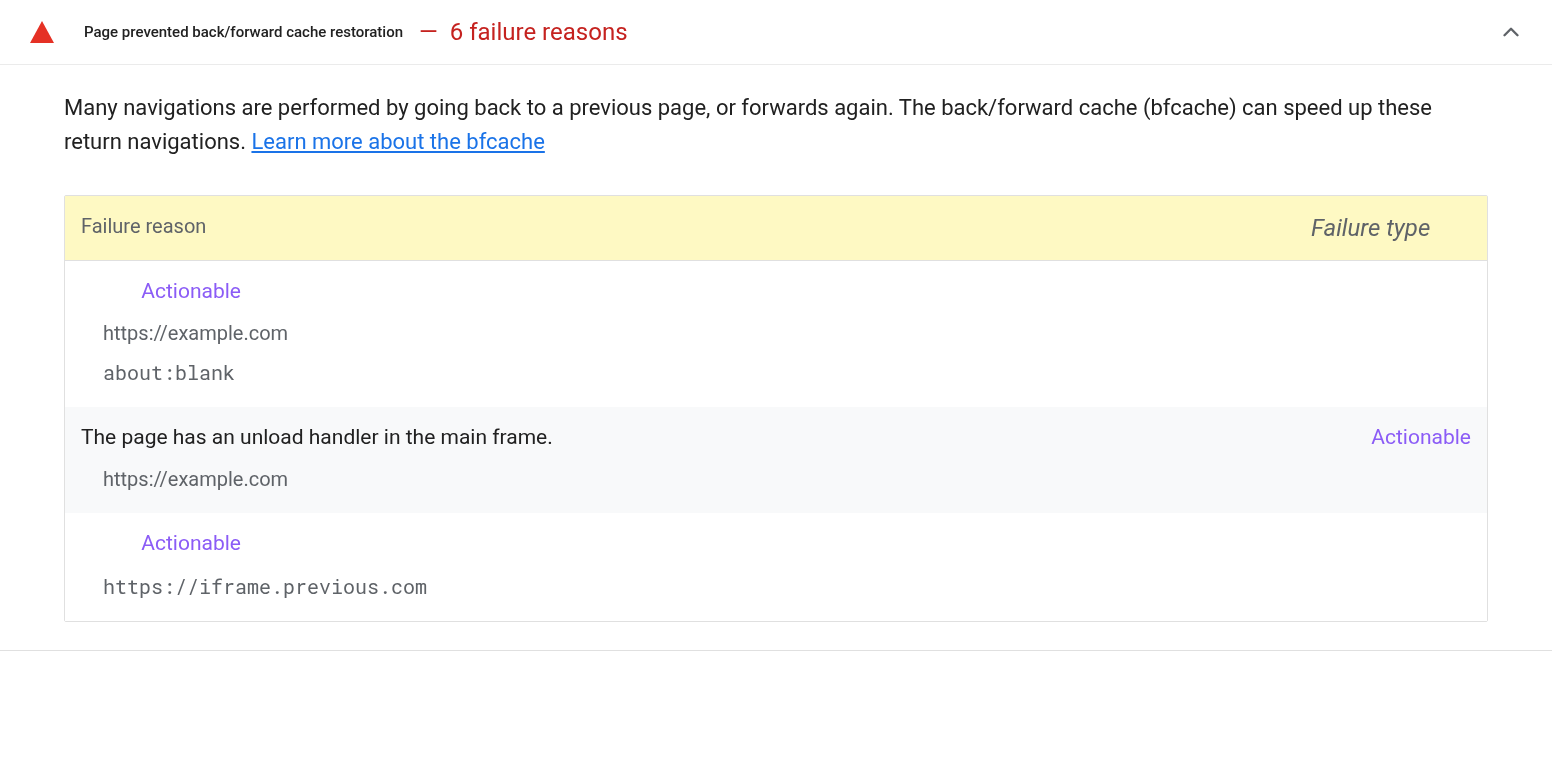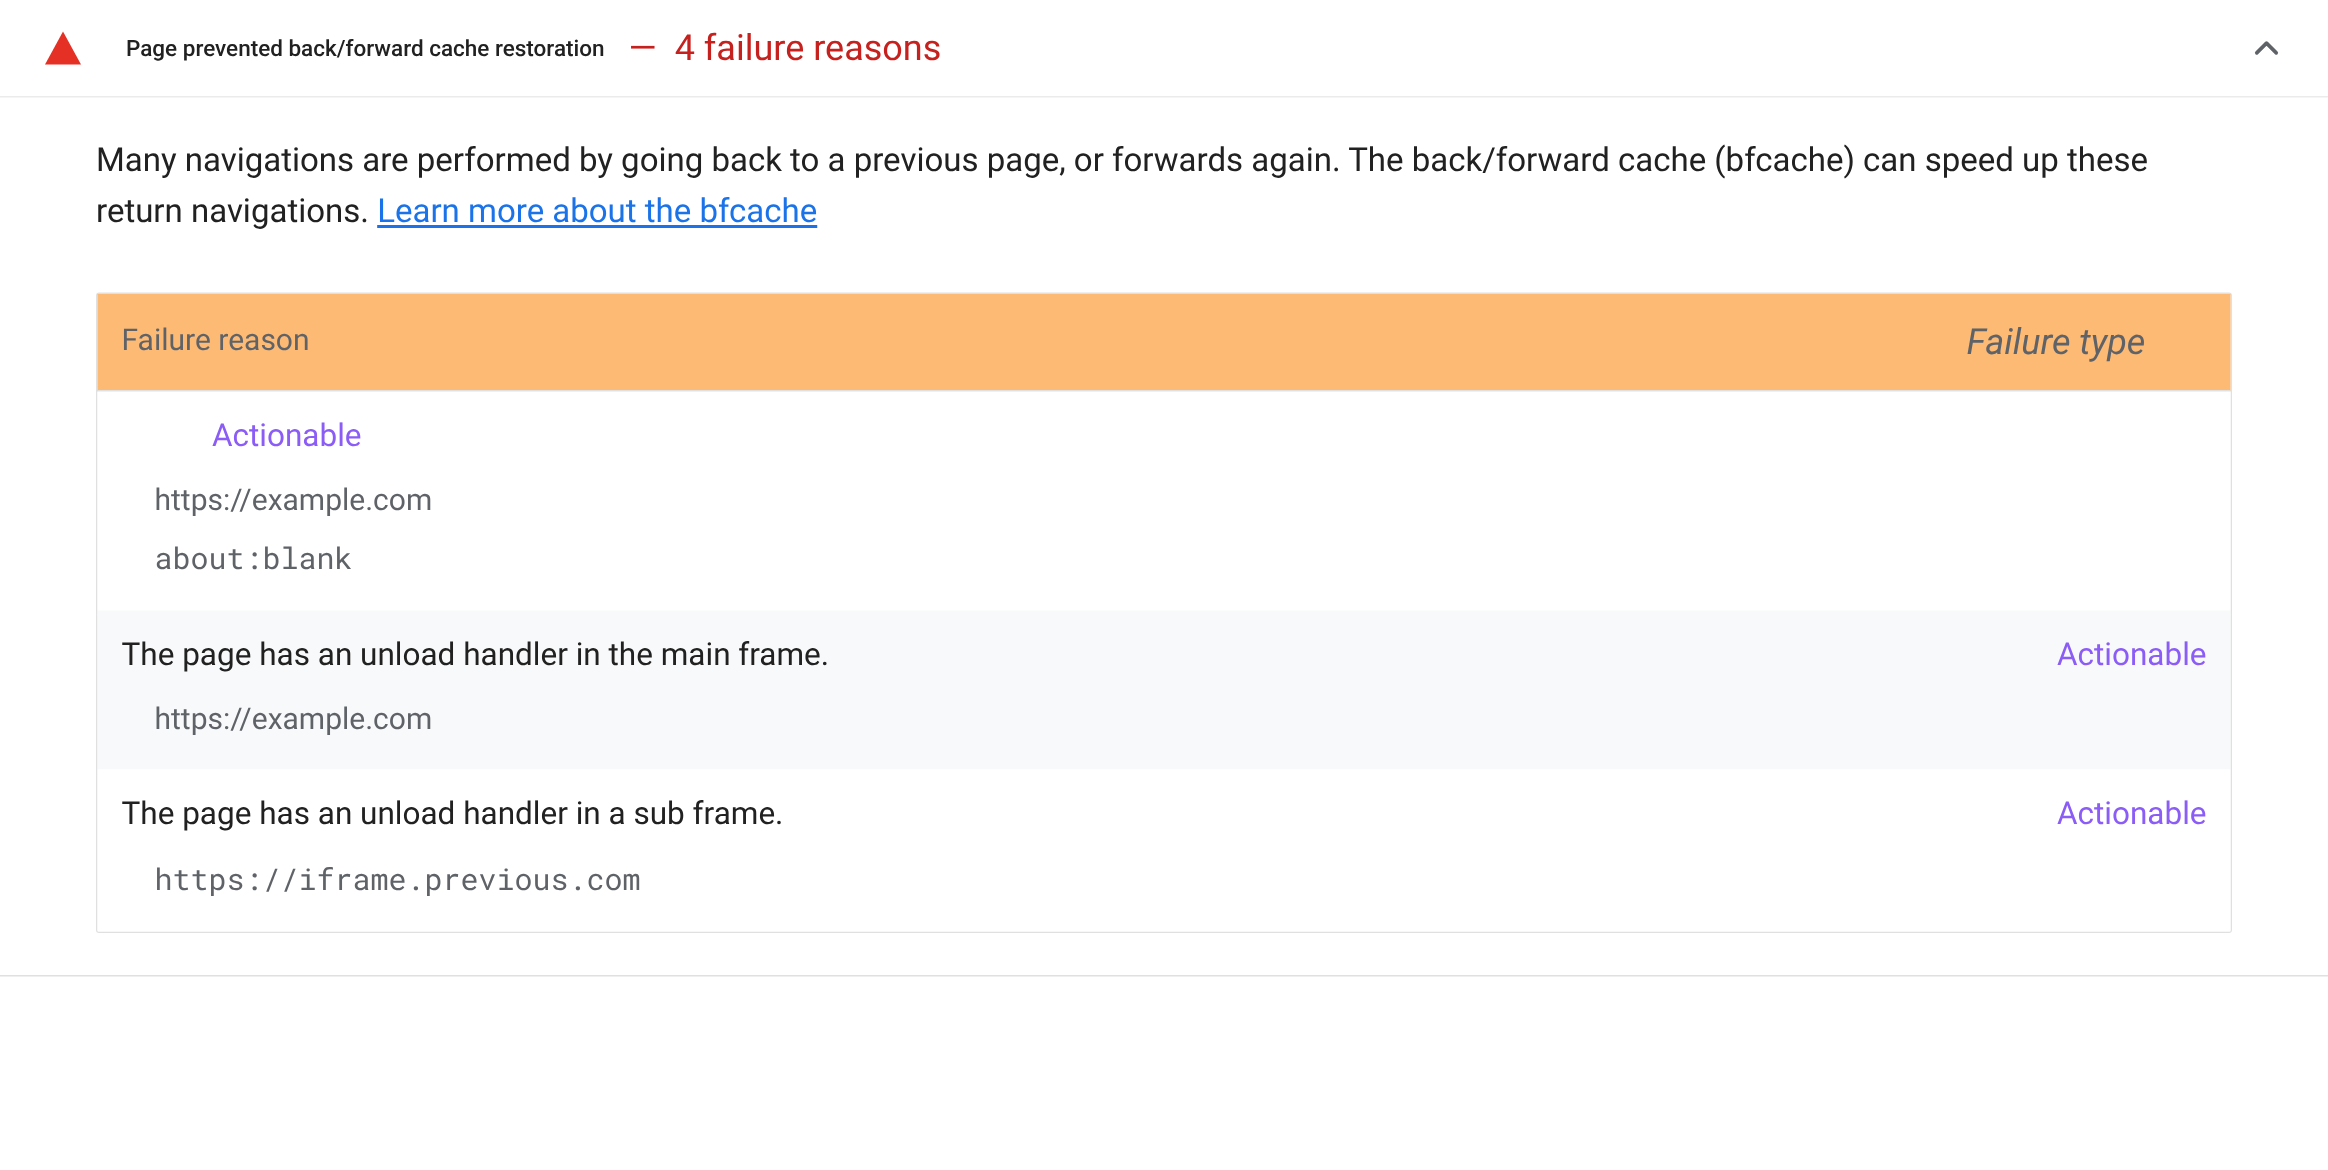--- a/index.html
+++ b/index.html
@@ -74,21 +74,21 @@
     }
     .table {
       margin-top: 36px;
       border: 1px solid #e0e0e0;
       border-radius: 2px;
     }
     .thead {
       display: flex;
       padding: 18px 16px;
       border-bottom: 1px solid #e0e0e0;
-      background: #fdba74;
+      background: #fef9c3;
     }
     .th-reason {
       flex: 1;
       color: #5f6368;
       font-size: 20px;
     }
     .th-type {
       width: 160px;
       color: #5f6368;
       font-size: 24px;
@@ -135,21 +135,21 @@
     }
   </style>
 </head>
 <body>
 
 <div class="panel">
   <div class="header-row">
     <div class="alert-icon"></div>
     <span class="header-title">Page prevented back/forward cache restoration</span>
     <span class="header-sep">—</span>
-    <span class="header-count">4 failure reasons</span>
+    <span class="header-count">6 failure reasons</span>
     <div class="spacer"></div>
     <span class="chevron">
       <svg viewBox="0 0 24 24" fill="none" stroke="currentColor" stroke-width="2.2" stroke-linecap="round" stroke-linejoin="round">
           <polyline points="6 15 12 9 18 15"></polyline>
         </svg>
     </span>
   </div>
 
   <div class="body">
     <p class="description">
@@ -175,21 +175,20 @@
             <div class="trow-top">
               <div class="td-reason">The page has an unload handler in the main frame.</div>
               <div class="td-type">Actionable</div>
             </div>
             <div class="urls">
               <div class="url-item">https://example.com</div>
             </div>
           </div>
           <div class="trow">
             <div class="trow-top">
-              <div class="td-reason">The page has an unload handler in a sub frame.</div>
               <div class="td-type">Actionable</div>
             </div>
             <div class="urls">
               <div class="url-item mono">https://iframe.previous.com</div>
             </div>
           </div>
         </div>
     </div>
   </div>
 </div>

